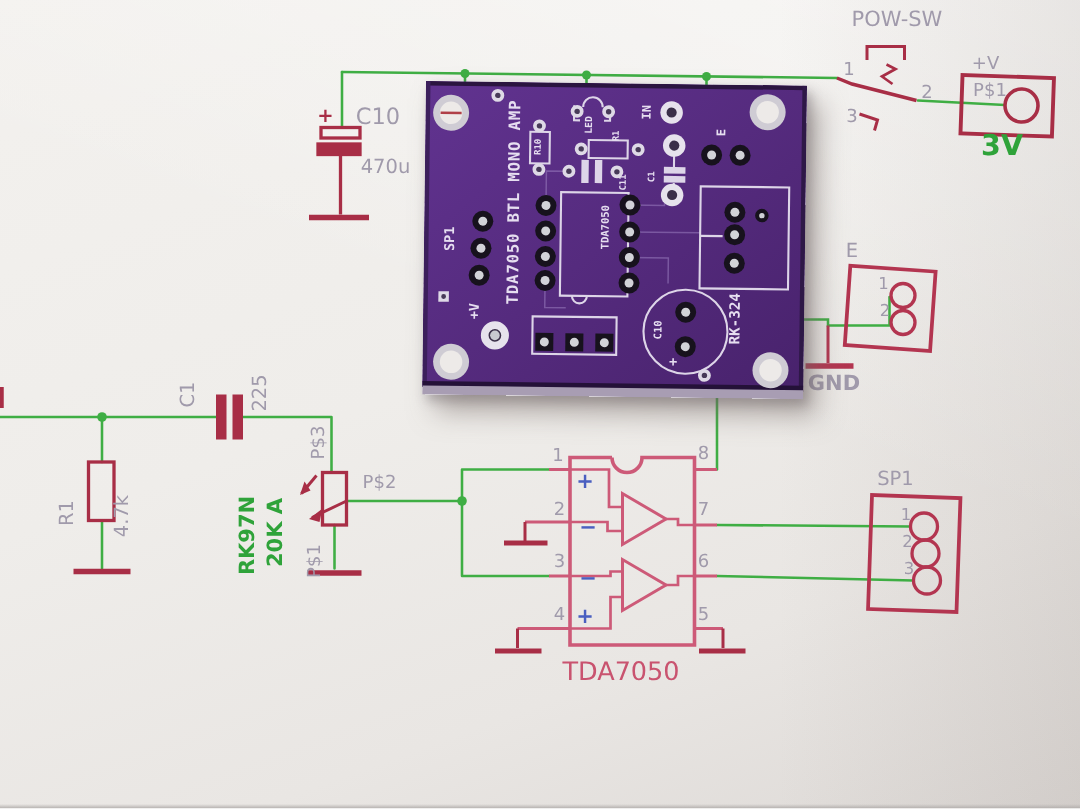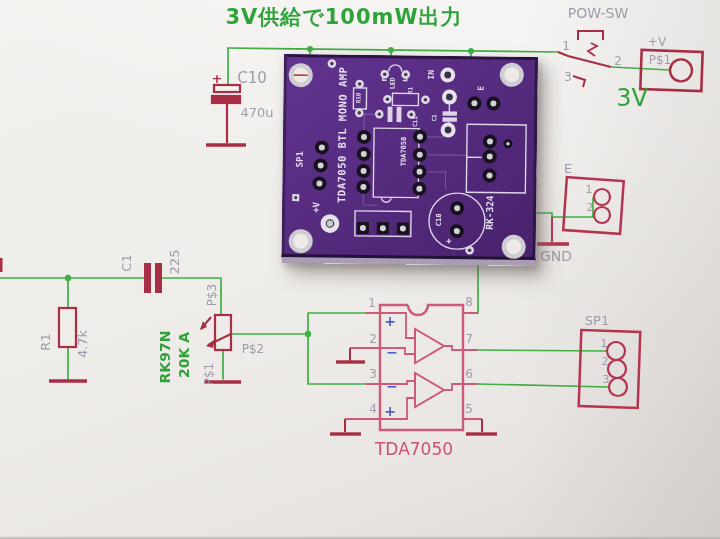--- a/index.html
+++ b/index.html
@@ -126,39 +126,38 @@
         <path d="M336,362 H365" stroke-width="3.4"></path>
       <path d="M345,419 V432"></path>
         <path d="M330,434 H361" stroke-width="3.4"></path>
       <path d="M482,419 V432"></path>
         <path d="M466,434 H497" stroke-width="3.4"></path>
     </g>
     <path d="M1,258 V272" stroke="#a82e46" stroke-width="3" fill="none"></path>
   </svg>
 
   <div class="labels" id="labels">
-    <div class="title" style="left:344px;top:17px">3V供給で100mW出力</div>
   <span class="lbl" style="left: 598px; top: 13px; font-size: 14px; color: rgb(160, 154, 171);">POW-SW</span>
       <span class="lbl" style="left: 566px; top: 46px; font-size: 12px; color: rgb(160, 154, 171);">1</span>
       <span class="lbl" style="left: 618px; top: 61px; font-size: 12px; color: rgb(160, 154, 171);">2</span>
       <span class="lbl" style="left: 568px; top: 77px; font-size: 12px; color: rgb(160, 154, 171);">3</span>
       <span class="lbl" style="left: 657px; top: 42px; font-size: 12px; color: rgb(160, 154, 171);">+V</span>
       <span class="lbl" style="left: 660px; top: 60px; font-size: 12px; color: rgb(160, 154, 171);">P$1</span>
-      <span class="lbl" style="left: 632px; top: 98px; font-size: 24px; color: rgb(47, 163, 58); font-weight: normal;">3V</span>
+      <span class="lbl" style="left: 668px; top: 98px; font-size: 19px; color: rgb(47, 163, 58); font-weight: bold;">3V</span>
       <span class="lbl" style="left: 252px; top: 78px; font-size: 15px; color: rgb(160, 154, 171);">C10</span>
       <span class="lbl" style="left: 257px; top: 112px; font-size: 13px; color: rgb(160, 154, 171);">470u</span>
       <span class="lbl" style="left: 217px; top: 78px; font-size: 13px; color: rgb(168, 46, 70); font-weight: bold;">+</span>
       <span class="lbl rot" style="left: 126px; top: 263px; font-size: 13px; color: rgb(160, 154, 171);">C1</span>
       <span class="lbl rot" style="left: 174px; top: 262px; font-size: 13px; color: rgb(160, 154, 171);">225</span>
       <span class="lbl rot" style="left: 45px; top: 342px; font-size: 13px; color: rgb(160, 154, 171);">R1</span>
       <span class="lbl rot" style="left: 82px; top: 344px; font-size: 13px; color: rgb(160, 154, 171);">4.7k</span>
       <span class="lbl rot" style="left: 165px; top: 357px; font-size: 14px; color: rgb(47, 163, 58); font-weight: bold;">RK97N</span>
       <span class="lbl rot" style="left: 184px; top: 355px; font-size: 14px; color: rgb(47, 163, 58); font-weight: bold;">20K A</span>
       <span class="lbl rot" style="left: 212px; top: 295px; font-size: 12px; color: rgb(160, 154, 171);">P$3</span>
-      <span class="lbl" style="left: 253px; top: 321px; font-size: 12px; color: rgb(160, 154, 171); margin-top: 28px;">P$2</span>
+      <span class="lbl" style="left: 253px; top: 321px; font-size: 12px; color: rgb(160, 154, 171);">P$2</span>
       <span class="lbl rot" style="left: 209px; top: 374px; font-size: 12px; color: rgb(160, 154, 171);">P$1</span>
       <span class="lbl" style="left: 372px; top: 303px; font-size: 12px; color: rgb(160, 154, 171);">1</span>
       <span class="lbl" style="left: 373px; top: 339px; font-size: 12px; color: rgb(160, 154, 171);">2</span>
       <span class="lbl" style="left: 373px; top: 374px; font-size: 12px; color: rgb(160, 154, 171);">3</span>
       <span class="lbl" style="left: 373px; top: 409px; font-size: 12px; color: rgb(160, 154, 171);">4</span>
       <span class="lbl" style="left: 469px; top: 409px; font-size: 12px; color: rgb(160, 154, 171);">5</span>
       <span class="lbl" style="left: 469px; top: 374px; font-size: 12px; color: rgb(160, 154, 171);">6</span>
       <span class="lbl" style="left: 469px; top: 339px; font-size: 12px; color: rgb(160, 154, 171);">7</span>
       <span class="lbl" style="left: 469px; top: 302px; font-size: 12px; color: rgb(160, 154, 171);">8</span>
       <span class="lbl" style="left: 414px; top: 449px; font-size: 17px; color: rgb(201, 83, 111);">TDA7050</span>
@@ -166,21 +165,21 @@
       <span class="lbl" style="left: 392px; top: 352px; font-size: 14px; color: rgb(74, 95, 192); font-weight: bold;">−</span>
       <span class="lbl" style="left: 392px; top: 386px; font-size: 14px; color: rgb(74, 95, 192); font-weight: bold;">−</span>
       <span class="lbl" style="left: 390px; top: 411px; font-size: 14px; color: rgb(74, 95, 192); font-weight: bold;">+</span>
       <span class="lbl" style="left: 597px; top: 320px; font-size: 13px; color: rgb(160, 154, 171);">SP1</span>
       <span class="lbl" style="left: 604px; top: 343px; font-size: 11px; color: rgb(160, 154, 171);">1</span>
       <span class="lbl" style="left: 605px; top: 361px; font-size: 11px; color: rgb(160, 154, 171);">2</span>
       <span class="lbl" style="left: 606px; top: 379px; font-size: 11px; color: rgb(160, 154, 171);">3</span>
       <span class="lbl" style="left: 568px; top: 168px; font-size: 13px; color: rgb(160, 154, 171);">E</span>
       <span class="lbl" style="left: 589px; top: 189px; font-size: 11px; color: rgb(160, 154, 171);">1</span>
       <span class="lbl" style="left: 590px; top: 207px; font-size: 11px; color: rgb(160, 154, 171);">2</span>
-      <span class="lbl" style="left: 556px; top: 256px; font-size: 14px; color: rgb(160, 154, 171);">GND</span>
+      <span class="lbl" style="left: 556px; top: 256px; font-size: 14px; color: rgb(160, 154, 171); font-weight: bold;">GND</span>
     </div>
 
   <div class="pcb">
     <svg width="254" height="209" viewBox="0 0 254 209">
       <defs>
         <linearGradient id="pcbg" x1="0" y1="0" x2="1" y2="1">
           <stop offset="0" stop-color="#613390"></stop>
           <stop offset="0.5" stop-color="#552b7e"></stop>
           <stop offset="1" stop-color="#48226c"></stop>
         </linearGradient>

